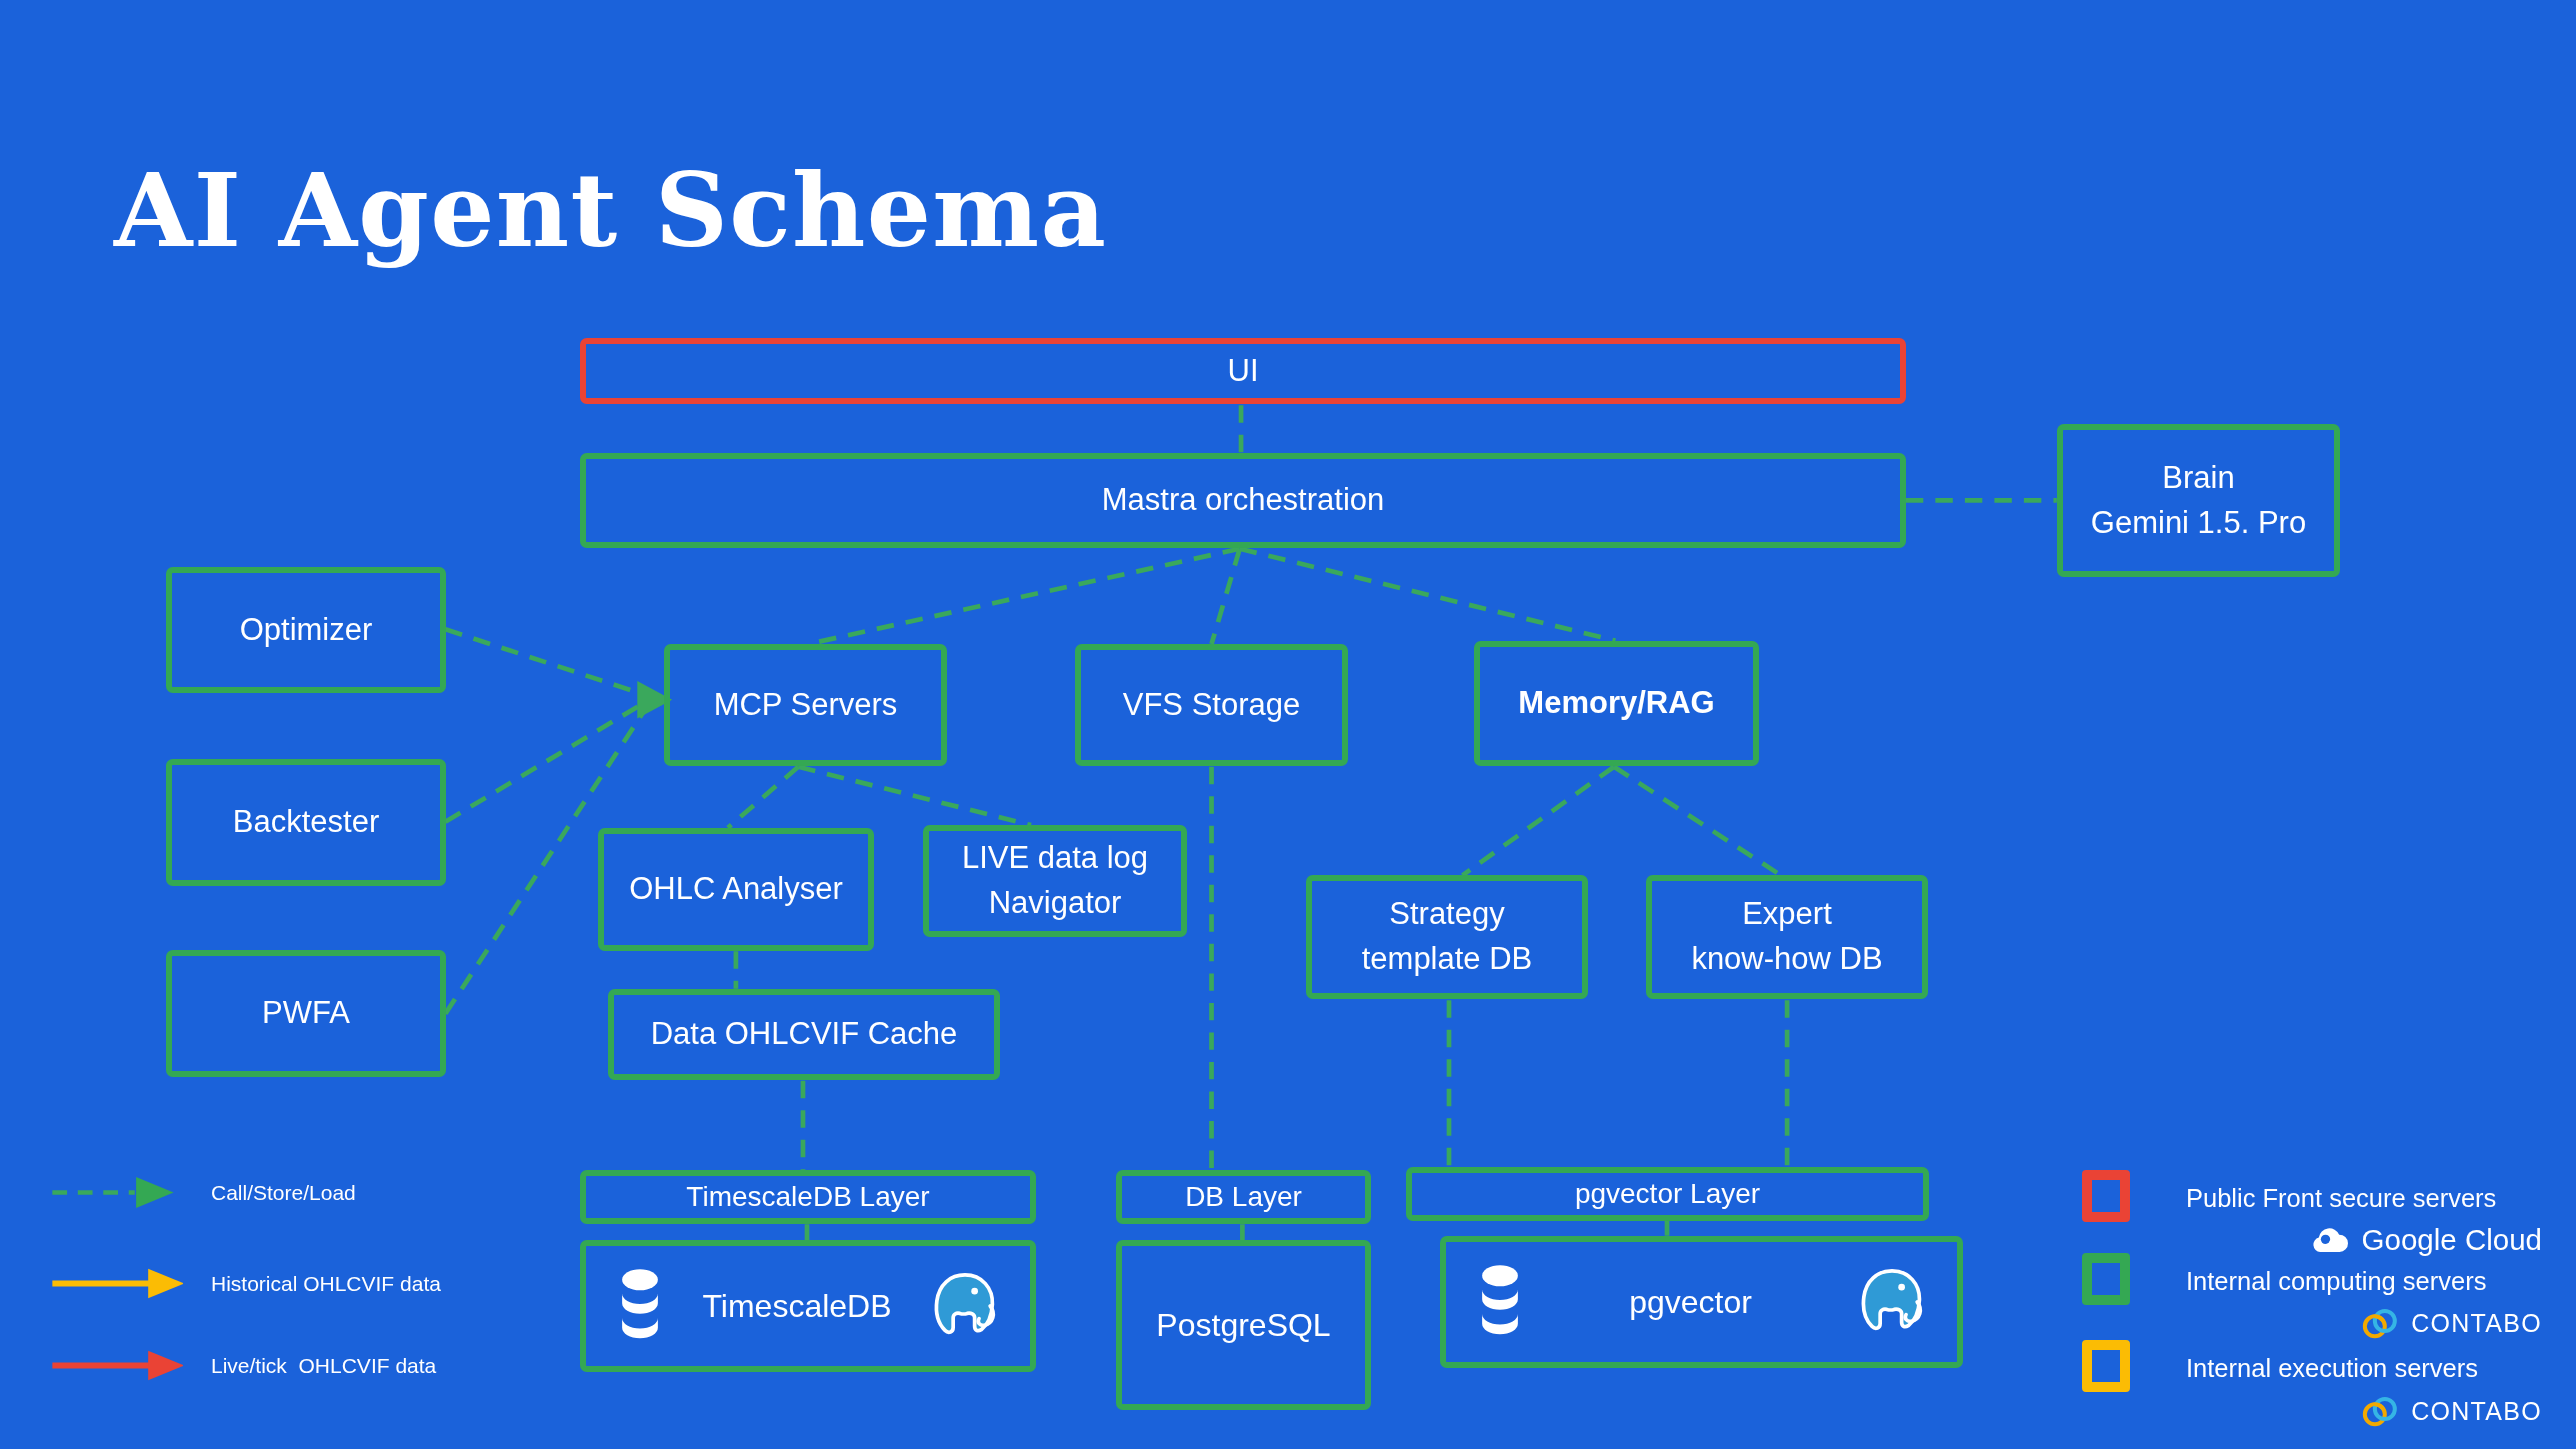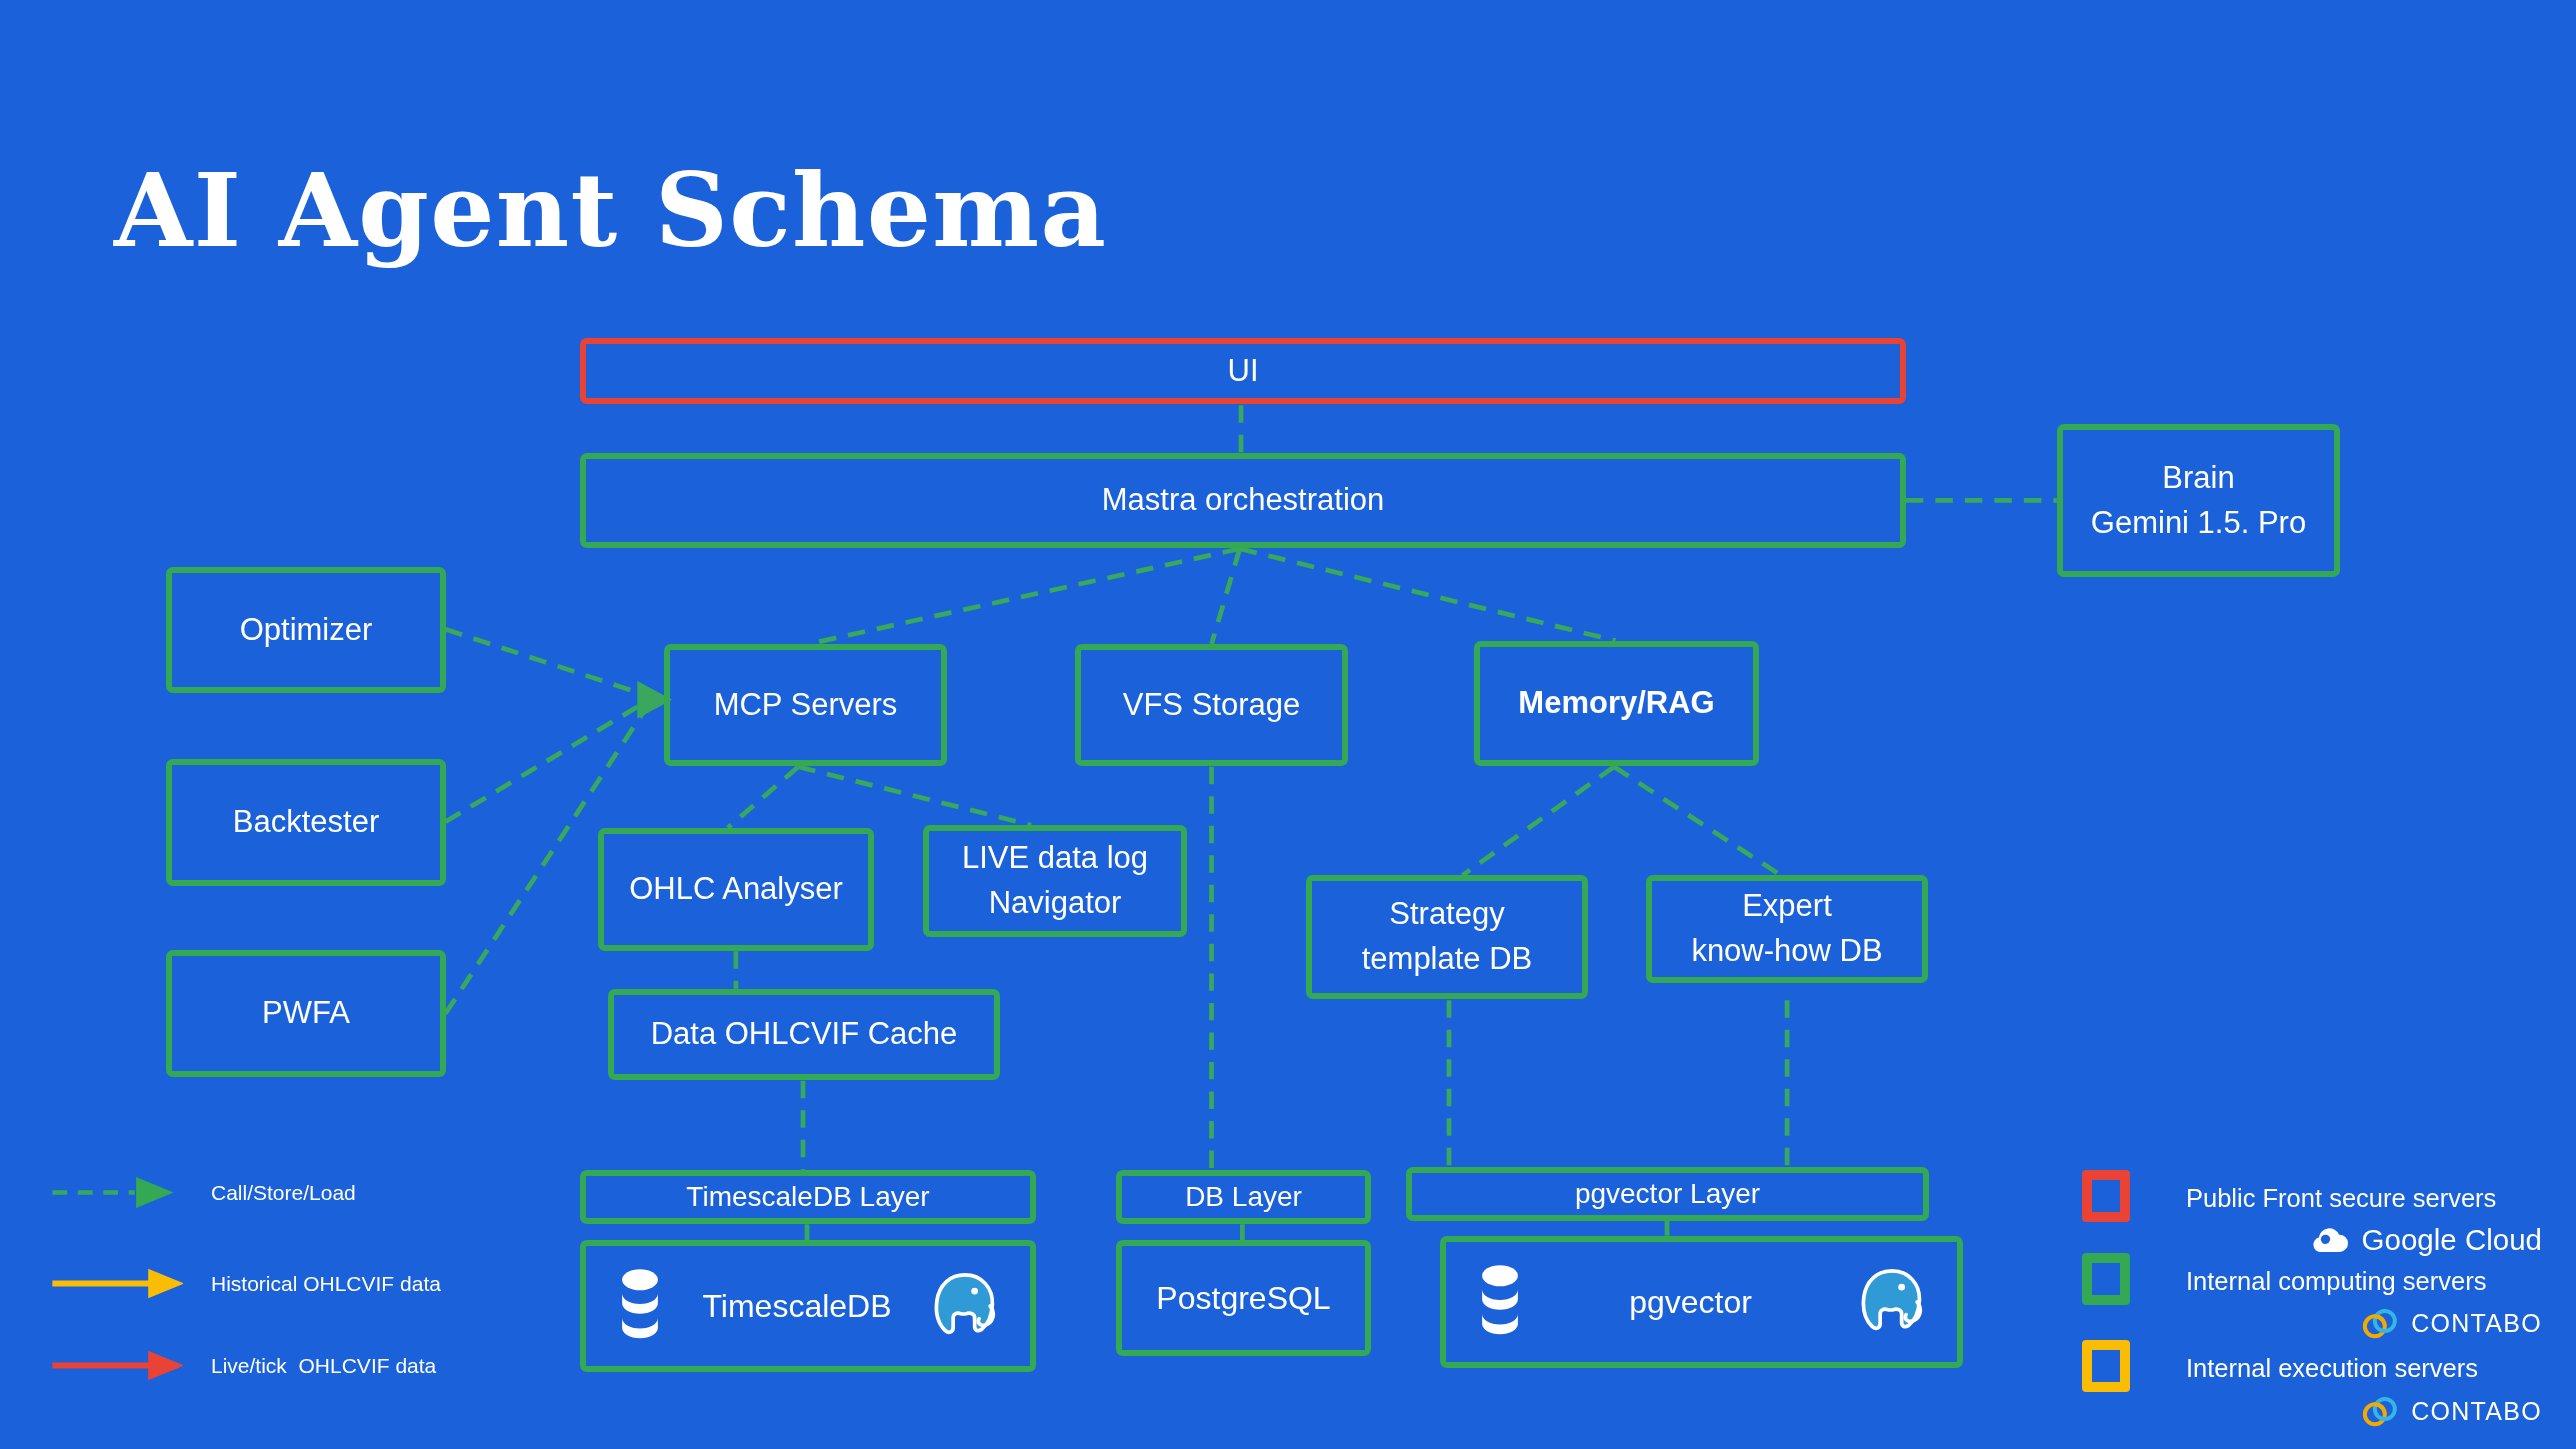--- a/index.html
+++ b/index.html
@@ -120,21 +120,21 @@
 
   <div class="node" style="left:608px;top:989px;width:392px;height:91px;">
     <span>Data OHLCVIF Cache</span>
   </div>
 
   <div class="node" style="left:1306px;top:875px;width:282px;height:124px;">
     <span>Strategy</span>
     <span>template DB</span>
   </div>
 
-  <div class="node" style="left:1646px;top:875px;width:282px;height:108px;">
+  <div class="node" style="left:1646px;top:875px;width:282px;height:124px;">
     <span>Expert</span>
     <span>know-how DB</span>
   </div>
 
   <div class="node layer" style="left:580px;top:1170px;width:456px;height:54px;">
     <span>TimescaleDB Layer</span>
   </div>
 
   <div class="node layer" style="left:1116px;top:1170px;width:255px;height:54px;">
     <span>DB Layer</span>
@@ -151,21 +151,21 @@
       <path d="M10 62 c0 7.2 9.8 13 22 13 s22 -5.8 22 -13 v12 c0 7.2 -9.8 13 -22 13 s-22 -5.8 -22 -13 z"></path>
     </svg>
     <span class="dbname">TimescaleDB</span>
     <svg class="icon" width="74" height="78" viewBox="0 0 100 100">
       <path fill="#2f9ad6" stroke="#ffffff" stroke-width="5" stroke-linejoin="round" d="M50 8 C73 8 88 26 87 48 C86 64 80 76 72 82 C67 85 63 83 63 77 L63 66 C63 61 58 59 53 60 C50 61 46 61 43 60 C38 59 34 61 34 66 L34 79 C34 85 28 88 23 83 C13 73 10 58 12 43 C15 21 30 8 50 8 Z"></path>
       <path fill="none" stroke="#ffffff" stroke-width="5" stroke-linecap="round" d="M84 50 C92 60 88 74 76 76 C70 77 66 72 69 67"></path>
       <circle cx="63" cy="30" r="4.5" fill="#ffffff"></circle>
     </svg>
   </div>
 
-  <div class="node dbbox" style="left:1116px;top:1240px;width:255px;height:116px;justify-content:center;">
+  <div class="node dbbox" style="left:1116px;top:1240px;width:255px;height:170px;justify-content:center;">
     <span class="dbname">PostgreSQL</span>
   </div>
 
   <div class="node dbbox" style="left:1406px;top:1236px;width:523px;height:132px;margin-left:34px;">
     <svg class="icon" width="52" height="79" viewBox="0 0 64 96" fill="#ffffff">
       <ellipse cx="32" cy="15" rx="22" ry="13"></ellipse>
       <path d="M10 32 c0 7.2 9.8 13 22 13 s22 -5.8 22 -13 v12 c0 7.2 -9.8 13 -22 13 s-22 -5.8 -22 -13 z"></path>
       <path d="M10 62 c0 7.2 9.8 13 22 13 s22 -5.8 22 -13 v12 c0 7.2 -9.8 13 -22 13 s-22 -5.8 -22 -13 z"></path>
     </svg>
     <span class="dbname">pgvector</span>

